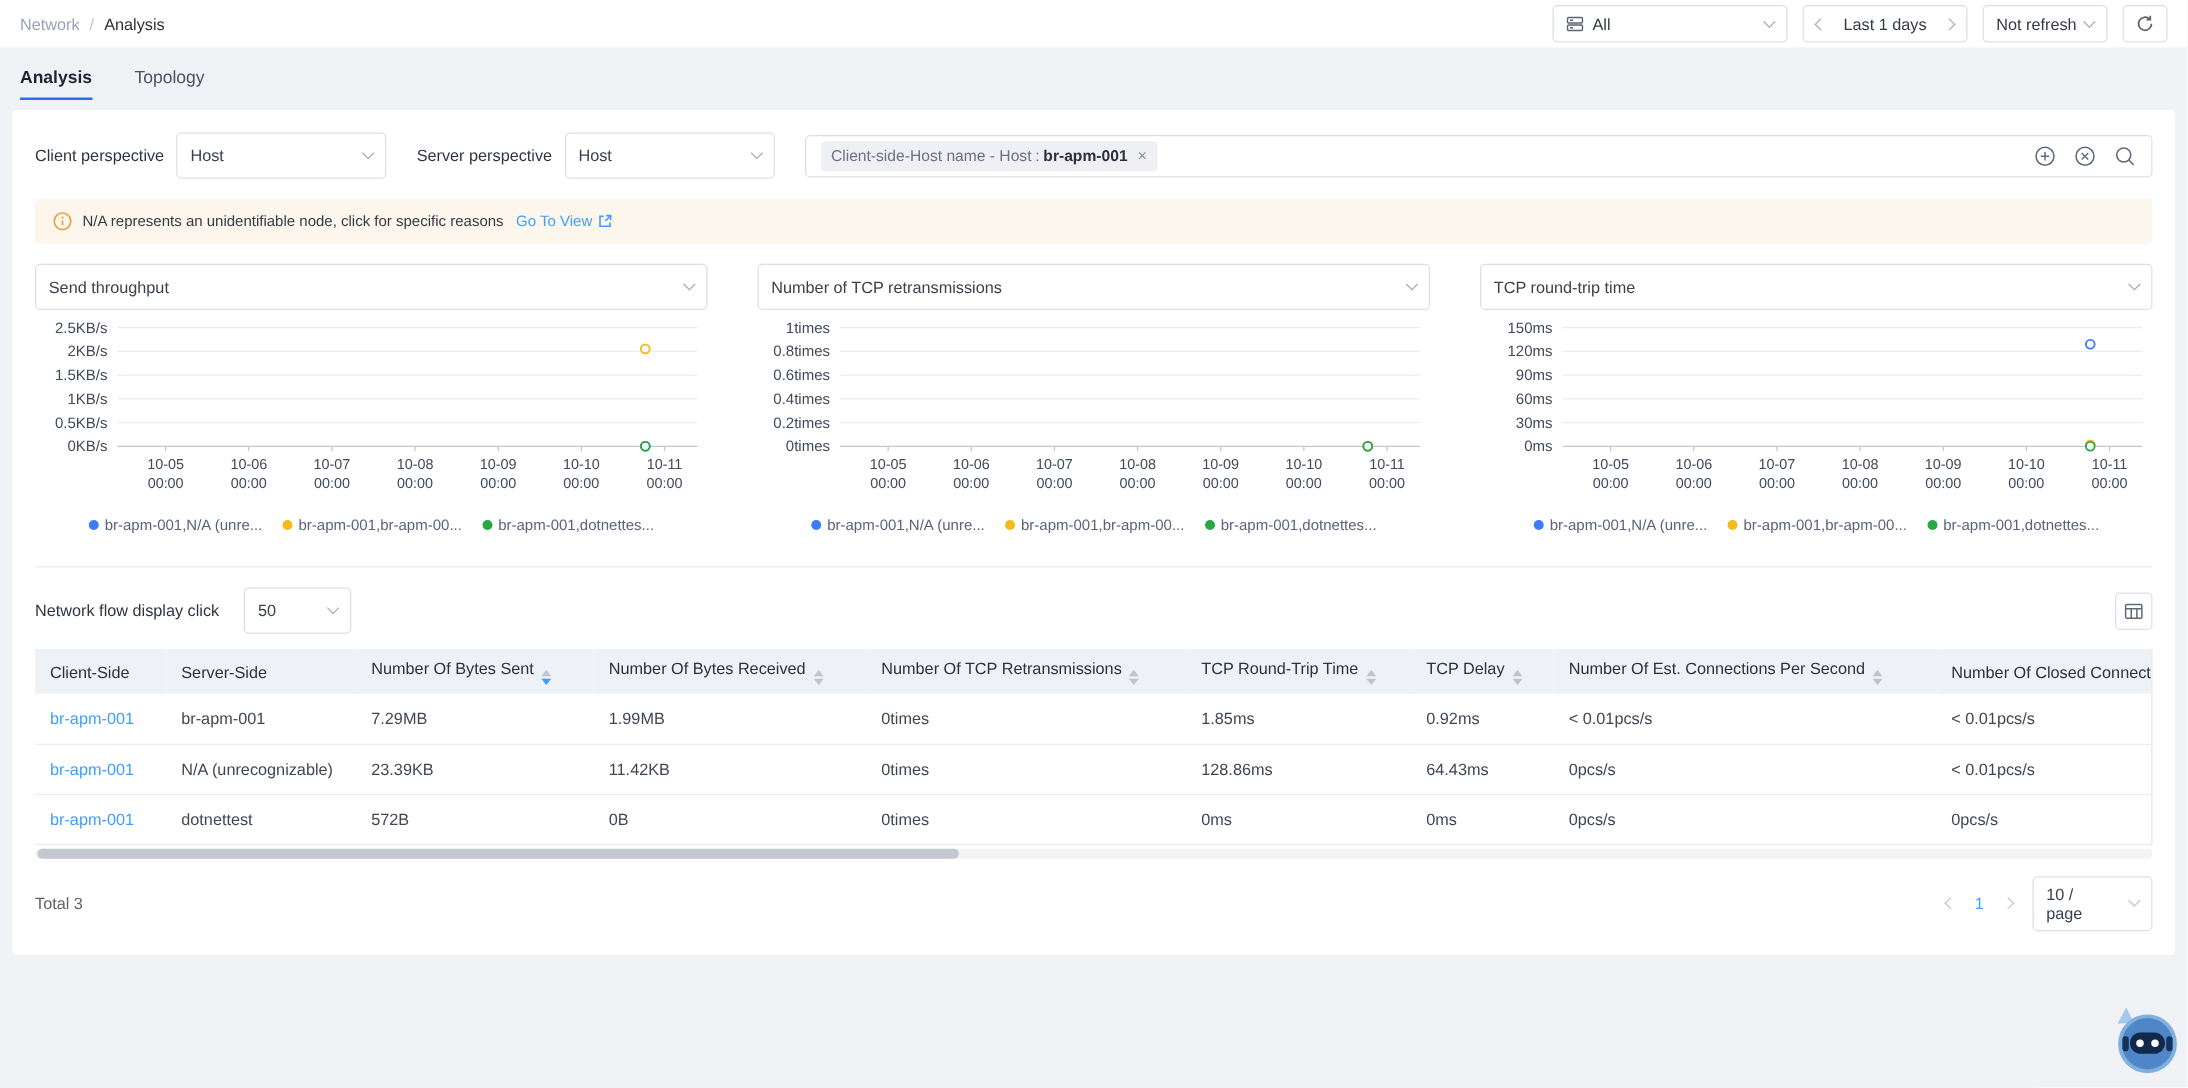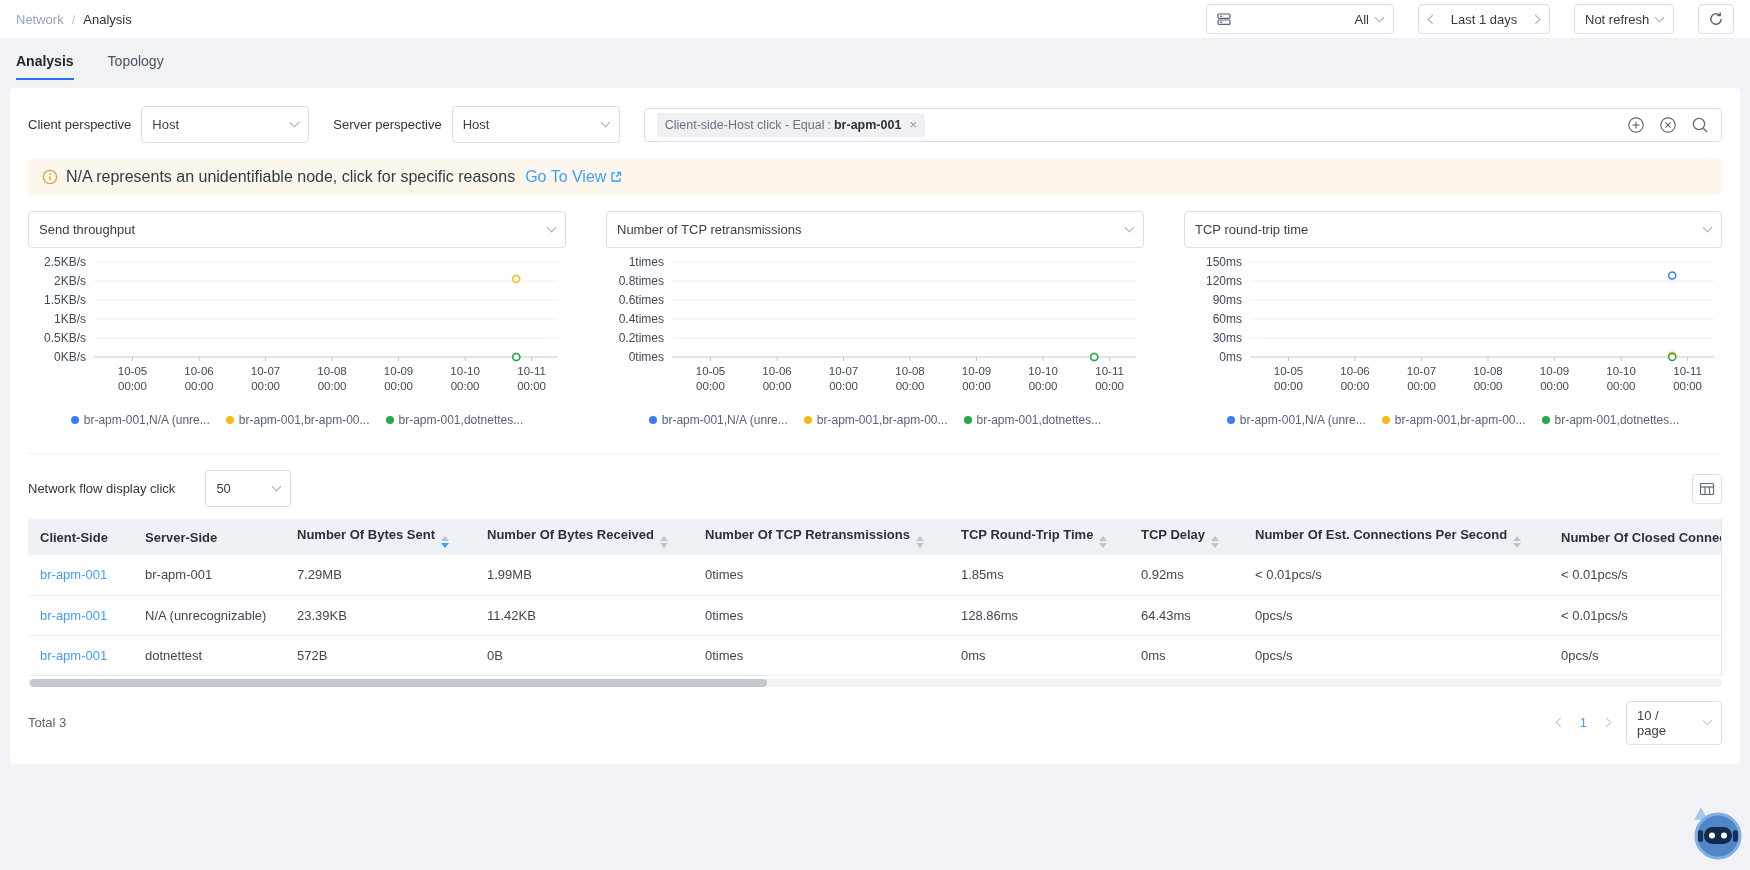--- a/index.html
+++ b/index.html
@@ -9,21 +9,21 @@
     background:var(--page-bg,#f0f2f5);
     font-family:"Liberation Sans","DejaVu Sans",sans-serif;
     color:#303133;
   }
   
   .topbar{height:38px;background:#fff;display:flex;align-items:center;justify-content:space-between;padding:0 16px;}
   .bc{font-size:13px;display:flex;align-items:center;gap:8px;}
   .bc .parent{color:#97a3b6;cursor:pointer;}
   .bc .sep{color:#c0c4cc;}
   .bc .current{color:#303133;}
-  .top-controls{display:flex;align-items:center;gap:24px;text-align:right;}
+  .top-controls{display:flex;align-items:center;gap:12px;}
   .box{height:30px;border:1px solid var(--border,#dcdfe6);border-radius:4px;background:#fff;
        display:flex;align-items:center;padding:0 10px;font-size:13px;color:#333a45;cursor:pointer;}
   .box .grow{flex:1;}
   .domain-box{width:188px;gap:7px;}
   .time-box{width:132px;justify-content:space-between;}
   .refresh-sel-box{width:100px;justify-content:space-between;}
   .icon-btn{width:36px;height:30px;justify-content:center;padding:0;}
   .cv{display:inline-block;width:7px;height:7px;border-right:1.4px solid #a8abb2;border-bottom:1.4px solid #a8abb2;flex:none;}
   .cv.down{transform:rotate(45deg);margin-top:-4px;}
   .cv.left{transform:rotate(135deg);}
@@ -43,40 +43,40 @@
   .searchbox{flex:1;height:34px;border:1px solid var(--border,#dcdfe6);border-radius:4px;display:flex;
              align-items:center;padding:0 12px;gap:8px;cursor:text;}
   .tag{background:#eef0f4;border-radius:3px;height:24px;display:flex;align-items:center;padding:0 8px;
        font-size:12.5px;color:#6b7280;gap:3px;white-space:nowrap;cursor:default;}
   .tag .val{color:#2b3039;font-weight:bold;}
   .tag .x{color:#909399;margin-left:5px;cursor:pointer;font-size:13px;}
   .search-icons{margin-left:auto;display:flex;align-items:center;gap:14px;}
   .search-icons svg{cursor:pointer;display:block;}
   
   .banner{margin-top:16px;height:36px;background:var(--warning-bg,#fdf6ec);border-radius:4px;display:flex;
-          align-items:center;padding:0 14px;font-size:16px;color:#333a45;gap:8px;}
+          align-items:center;padding:0 14px;font-size:12px;color:#333a45;gap:8px;}
   .banner .lnk{color:var(--link-blue,#409eff);display:inline-flex;align-items:center;gap:4px;cursor:pointer;margin-left:2px;}
   
   .charts{display:grid;grid-template-columns:repeat(3,1fr);column-gap:40px;margin-top:16px;}
   .chart-panel svg{display:block;margin-top:6px;width:100%;}
   .legend{display:flex;justify-content:center;gap:16px;margin-top:14px;font-size:12px;color:#59637а;}
   .legend{color:#59637a;white-space:nowrap;}
   .legend .li{display:flex;align-items:center;cursor:pointer;}
   .legend .dot{width:8px;height:8px;border-radius:50%;display:inline-block;margin-right:5px;flex:none;}
   
   .flow-section{margin-top:26px;border-top:1px solid #eceef2;padding-top:16px;}
   .flow-head{display:flex;align-items:center;}
-  .limit-sel{width:86px;margin-left:20px;text-align:center;}
+  .limit-sel{width:86px;margin-left:10px;text-align:center;}
   .settings-btn{margin-left:auto;width:30px;height:30px;border:1px solid var(--border,#dcdfe6);border-radius:4px;
                 background:#fff;display:flex;align-items:center;justify-content:center;cursor:pointer;}
   
   .table-wrap{margin-top:12px;overflow:hidden;border-right:1px solid #e3e6eb;}
   table{border-collapse:collapse;table-layout:fixed;}
   th{background:var(--table-header-bg,#eef1f6);height:36px;text-align:left;padding:0 0 0 12px;font-size:13px;
-     color:#2b313d;font-weight:bold;white-space:nowrap;cursor:pointer;}
+     color:#2b313d;font-weight:normal;white-space:nowrap;cursor:pointer;}
   td{height:40px;padding:0 0 0 12px;border-bottom:1px solid #ebeef5;font-size:13px;color:#3f4754;white-space:nowrap;}
   td .link{color:var(--link-blue,#409eff);cursor:pointer;}
   .sorts{display:inline-flex;flex-direction:column;margin-left:6px;vertical-align:-2px;}
   .sorts i{display:block;width:0;height:0;border:4px solid transparent;}
   .sorts .up{border-top-width:0;border-bottom:5px solid #c0c4cc;margin-bottom:2px;}
   .sorts .dn{border-bottom-width:0;border-top:5px solid #c0c4cc;}
   .sorts .dn.on{border-top-color:var(--link-blue,#409eff);}
   
   .hscroll{margin-top:3px;height:8px;background:#f2f3f5;border-radius:4px;position:relative;}
   .hscroll .thumb{position:absolute;left:2px;top:0;height:8px;width:43.5%;background:#c3c7ce;border-radius:4px;cursor:grab;}
@@ -140,21 +140,21 @@
       <span>Host</span>
       <span class="cv down"></span>
     </div>
     <span class="flabel">Server perspective</span>
     <div class="sel persp-sel">
       <span>Host</span>
       <span class="cv down"></span>
     </div>
     <div class="searchbox">
       <span class="tag">
-        <span>Client-side-Host click - Equal</span>
+        <span>Client-side-Host name - Host</span>
         <span>:</span>
         <span class="val">br-apm-001</span>
         <span class="x">×</span>
       </span>
       <span class="search-icons">
         <svg width="18" height="18" viewBox="0 0 18 18">
           <circle cx="9" cy="9" r="7.2" fill="none" stroke="#5f6b7a" stroke-width="1.2"></circle>
           <line x1="5.6" y1="9" x2="12.4" y2="9" stroke="#5f6b7a" stroke-width="1.2"></line>
           <line x1="9" y1="5.6" x2="9" y2="12.4" stroke="#5f6b7a" stroke-width="1.2"></line>
         </svg>

